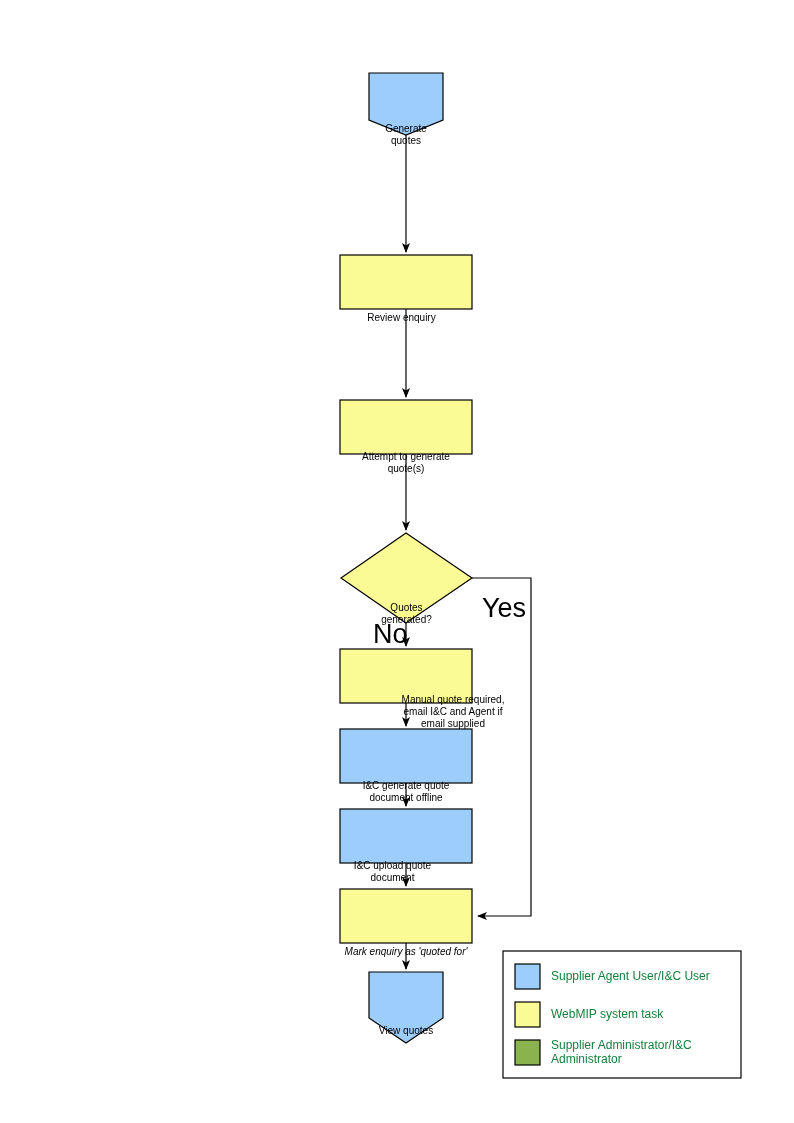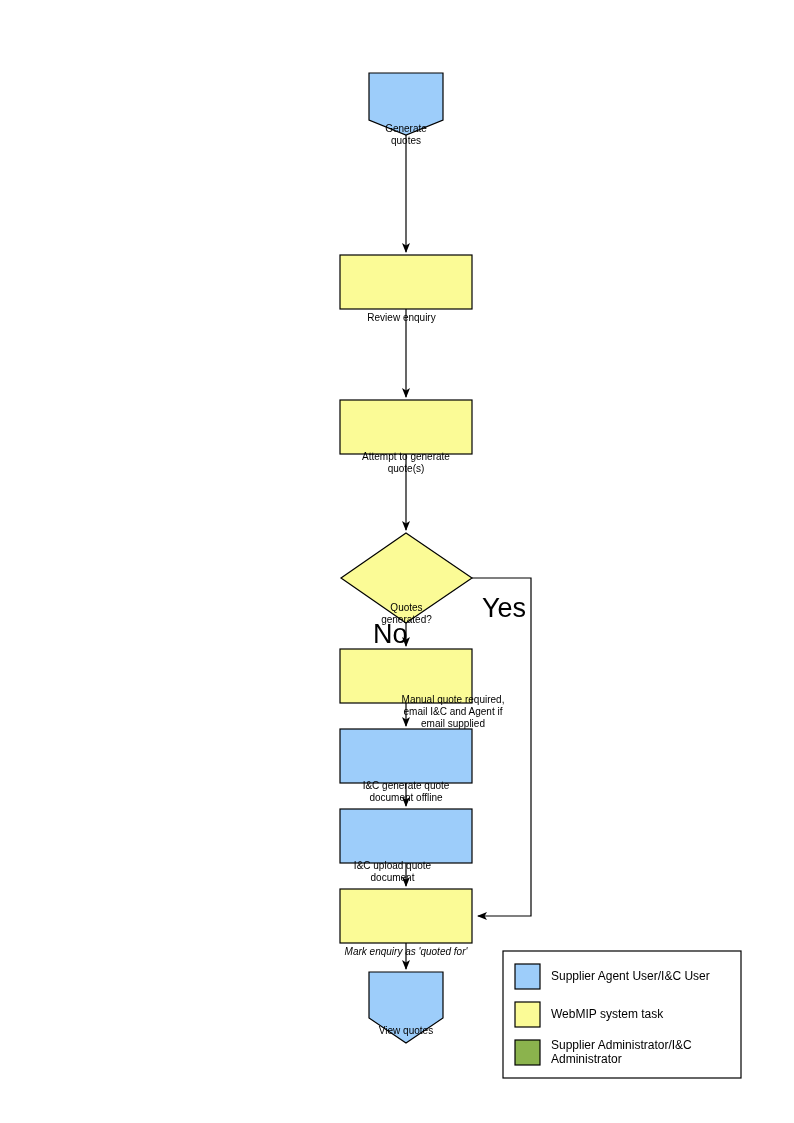--- a/index.html
+++ b/index.html
@@ -40,21 +40,21 @@
     font-family: "Liberation Sans", sans-serif;
     font-size: 27px;
     line-height: 27px;
     color: #000000;
   }
   .legend-label {
     position: absolute;
     font-family: "Liberation Sans", sans-serif;
     font-size: 12px;
     line-height: 14px;
-    color: #000000;
+    color: #15803d;
     white-space: pre-line;
   }
 </style>
 </head>
 <body>
 
 <svg id="canvas" viewBox="0 0 794 1123" width="794" height="1123">
 
   <defs>
     <marker id="arrowhead" markerWidth="10" markerHeight="10" refX="9" refY="4" orient="auto" markerUnits="userSpaceOnUse">

